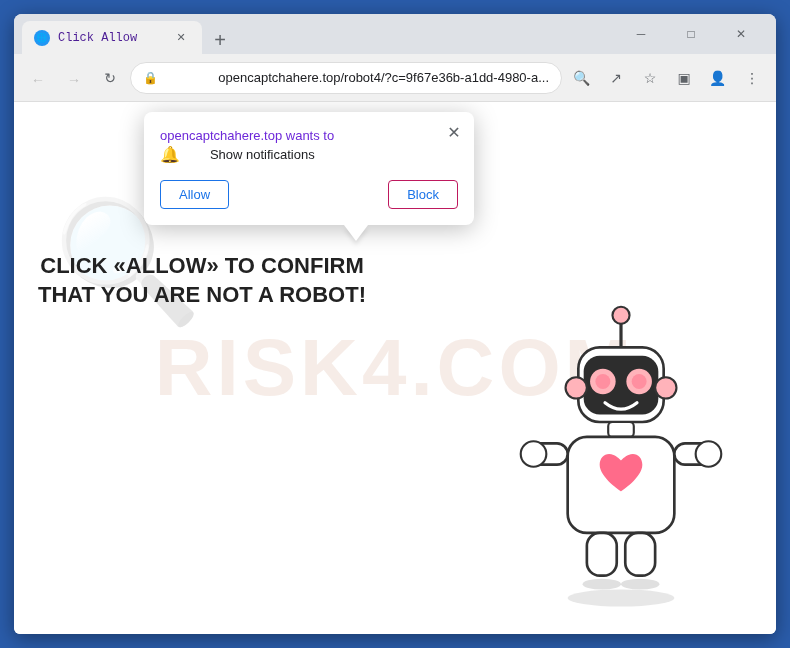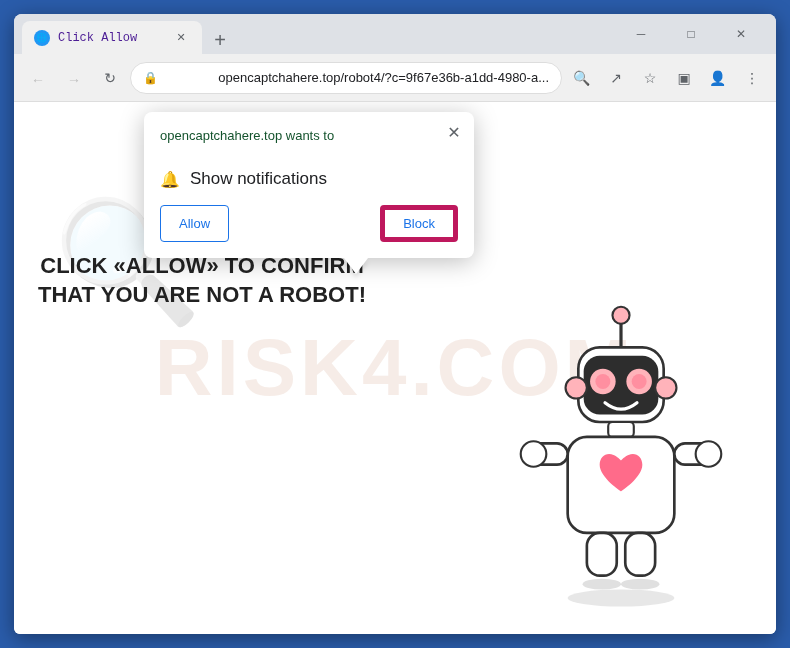--- a/index.html
+++ b/index.html
@@ -261,40 +261,41 @@
       align-items: center;
       justify-content: center;
       cursor: pointer;
       color: #5f6368;
       font-size: 16px;
       border-radius: 50%;
     }
 
     .popup-title {
       font-size: 13px;
-      color: #14532d;
-      margin-bottom: 26px;
+      color: #6d28d9;
+      margin-bottom: 2px;
       padding-right: 24px;
     }
 
     .popup-notification-row {
       display: flex;
       align-items: center;
       gap: 10px;
       margin-bottom: 16px;
     }
 
     .bell-icon {
       font-size: 16px;
       color: #5f6368;
     }
 
     .popup-notification-text {
-      font-size: 17px;
+      font-size: 13px;
       color: #202124;
+      margin-left: 20px;
     }
 
     .popup-buttons {
       display: flex;
       justify-content: space-between;
       gap: 8px;
     }
 
     .btn-allow {
       padding: 6px 18px;
@@ -302,21 +303,21 @@
       border-radius: 4px;
       background: white;
       color: #1a73e8;
       font-size: 13px;
       cursor: pointer;
       font-weight: 500;
     }
 
     .btn-block {
       padding: 6px 18px;
-      border: 5px solid #be185d;
+      border: 1px solid #be185d;
       border-radius: 4px;
       background: white;
       color: #1a73e8;
       font-size: 13px;
       cursor: pointer;
       font-weight: 500;
     }
 
     
     .speech-bubble-tail {

